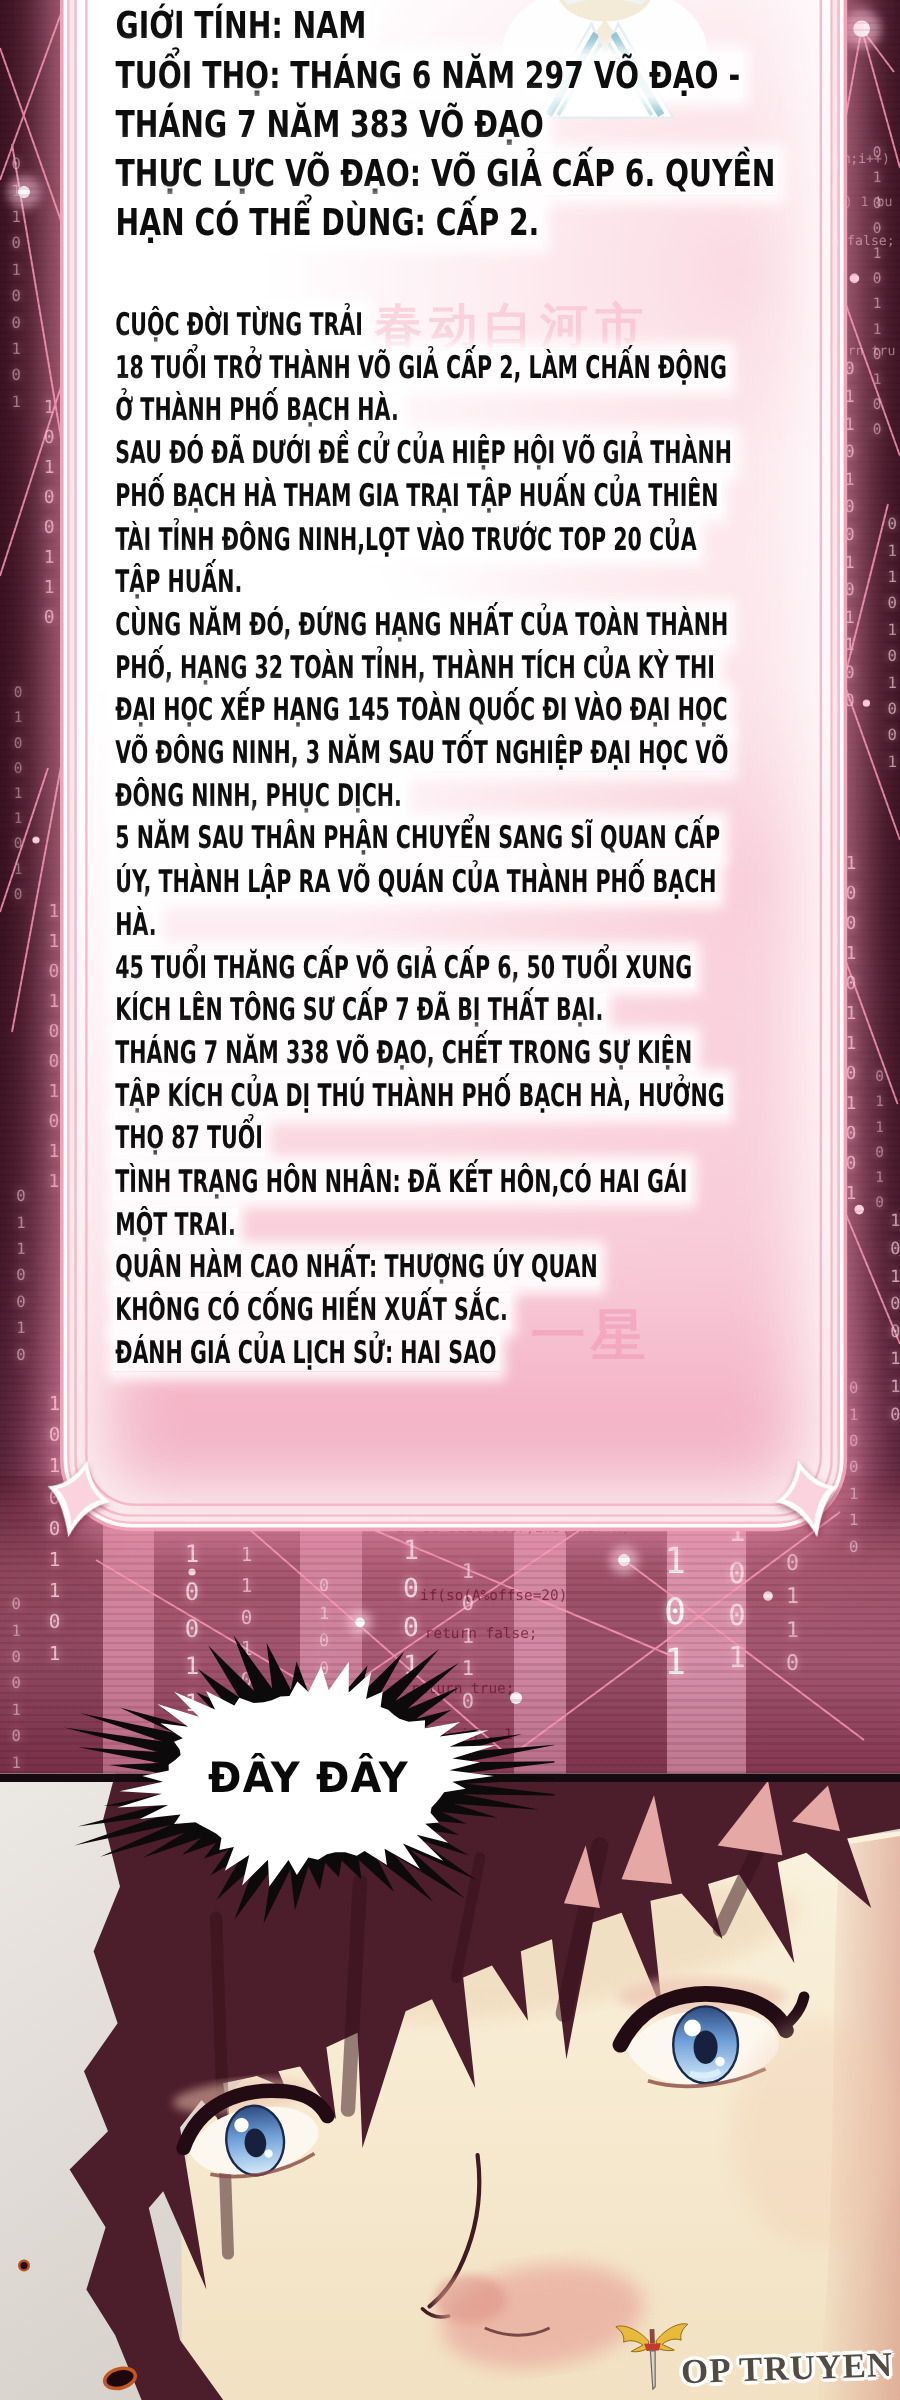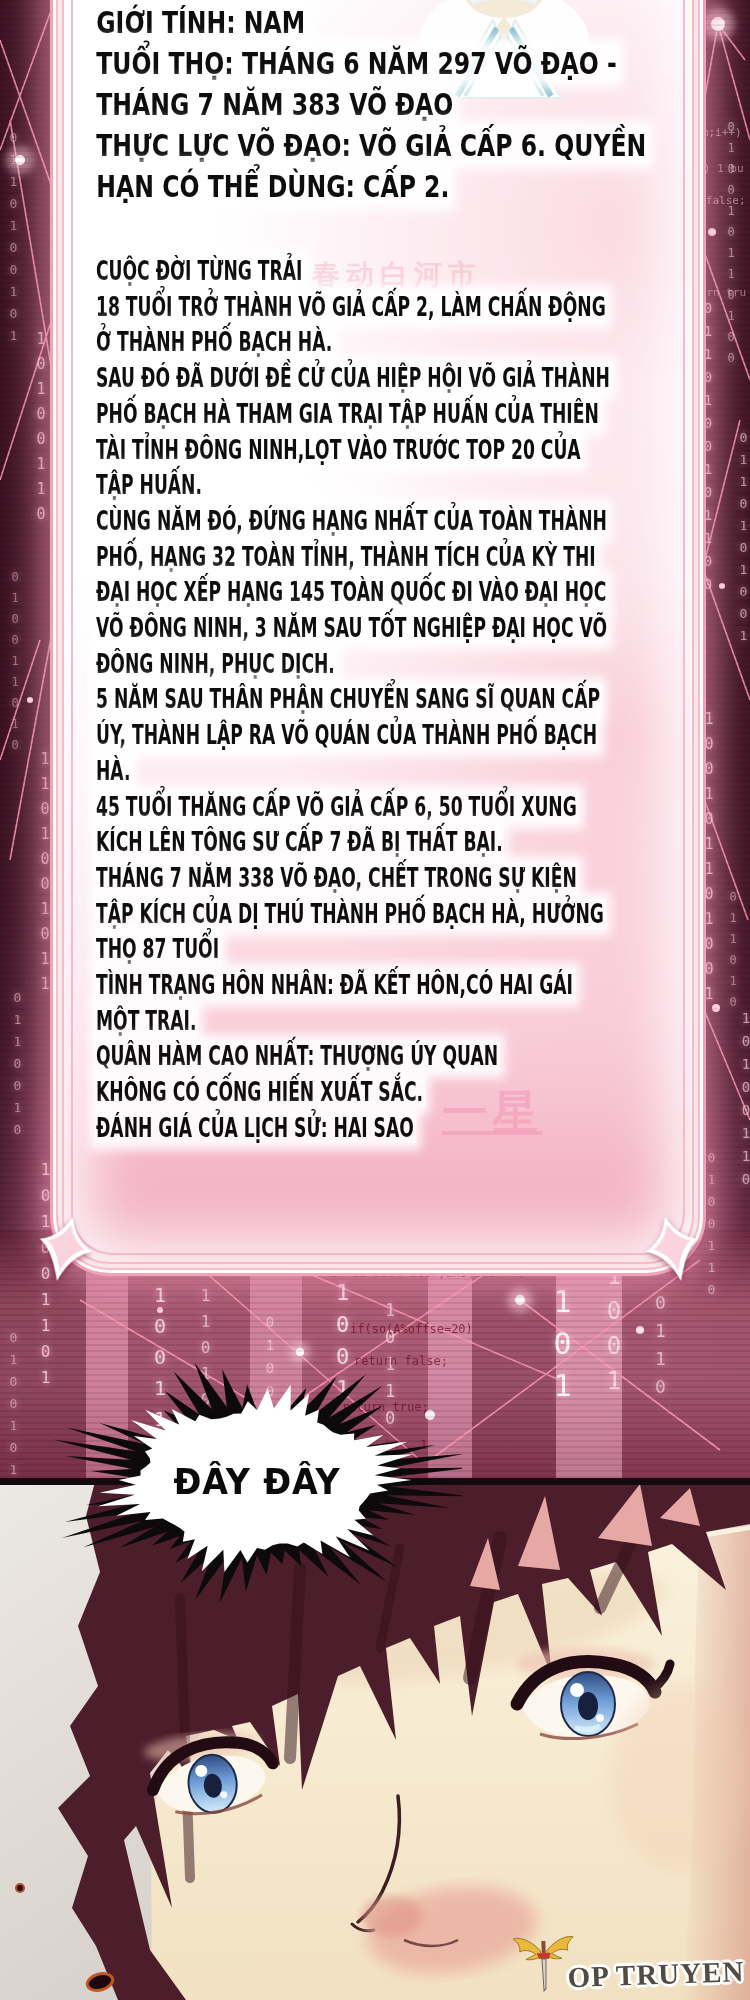--- a/index.html
+++ b/index.html
@@ -71,22 +71,22 @@
     border-radius:42px;pointer-events:none;}
   .panel-text{position:absolute;left:32px;top:68px;width:580px;color:#0d0d0d;}
   .line{white-space:nowrap;transform-origin:0 50%;}
   .hdr .line{font-size:31px;line-height:41px;font-weight:bold;transform:scaleX(.76);}
   .bdy{margin-top:47px;}
   .bdy .line{font-size:26px;line-height:35.7px;font-weight:bold;transform:scaleX(.66);}
   .halo{background:rgba(255,255,255,.88);box-shadow:0 0 12px 7px rgba(255,255,255,.88);
     padding:0 3px;display:inline;}
   .wm{position:absolute;font-weight:bold;pointer-events:none;}
   .wm1{left:40px;top:212px;font-size:46px;letter-spacing:8px;color:rgba(242,160,185,.4);}
-  .wm2{left:250px;top:322px;font-size:28px;letter-spacing:6px;color:rgba(242,160,185,.38);text-align:right;}
-  .wm3{left:380px;top:1148px;font-size:46px;letter-spacing:4px;color:rgba(240,150,180,.55);text-decoration:underline;}
+  .wm2{left:250px;top:310px;font-size:40px;letter-spacing:6px;color:rgba(242,160,185,.38);text-align:right;}
+  .wm3{left:380px;top:1148px;font-size:46px;letter-spacing:4px;color:rgba(240,150,180,.55);}
   .wm4{left:398px;top:134px;font-size:24px;font-style:italic;color:rgba(248,170,198,.55);
     transform:rotate(-8deg);font-family:"DejaVu Serif","Liberation Serif",serif;}
   .portrait{position:absolute;left:355px;top:52px;}
   .ornament{position:absolute;z-index:3;filter:drop-shadow(0 3px 3px rgba(120,20,50,.55));}
   .ornament.left{left:36px;top:1214px;transform:rotate(14deg);}
   .ornament.right{left:644px;top:1214px;transform:scaleX(-1) rotate(14deg);}
   
   .bottom-panel{position:absolute;left:0;top:1478px;width:750px;height:522px;z-index:3;background:#ddd7d2;}
   .logo{position:absolute;right:6px;bottom:8px;display:flex;align-items:flex-end;
     transform:rotate(-2deg);z-index:4;}

